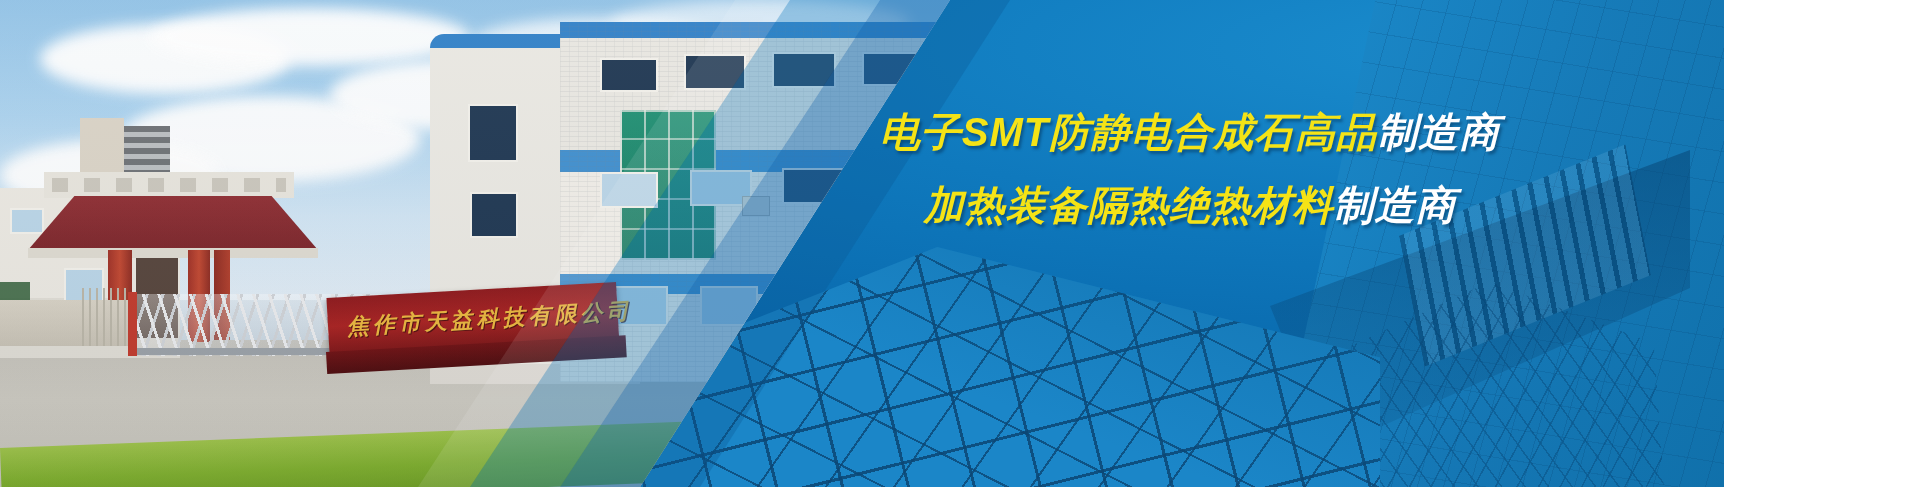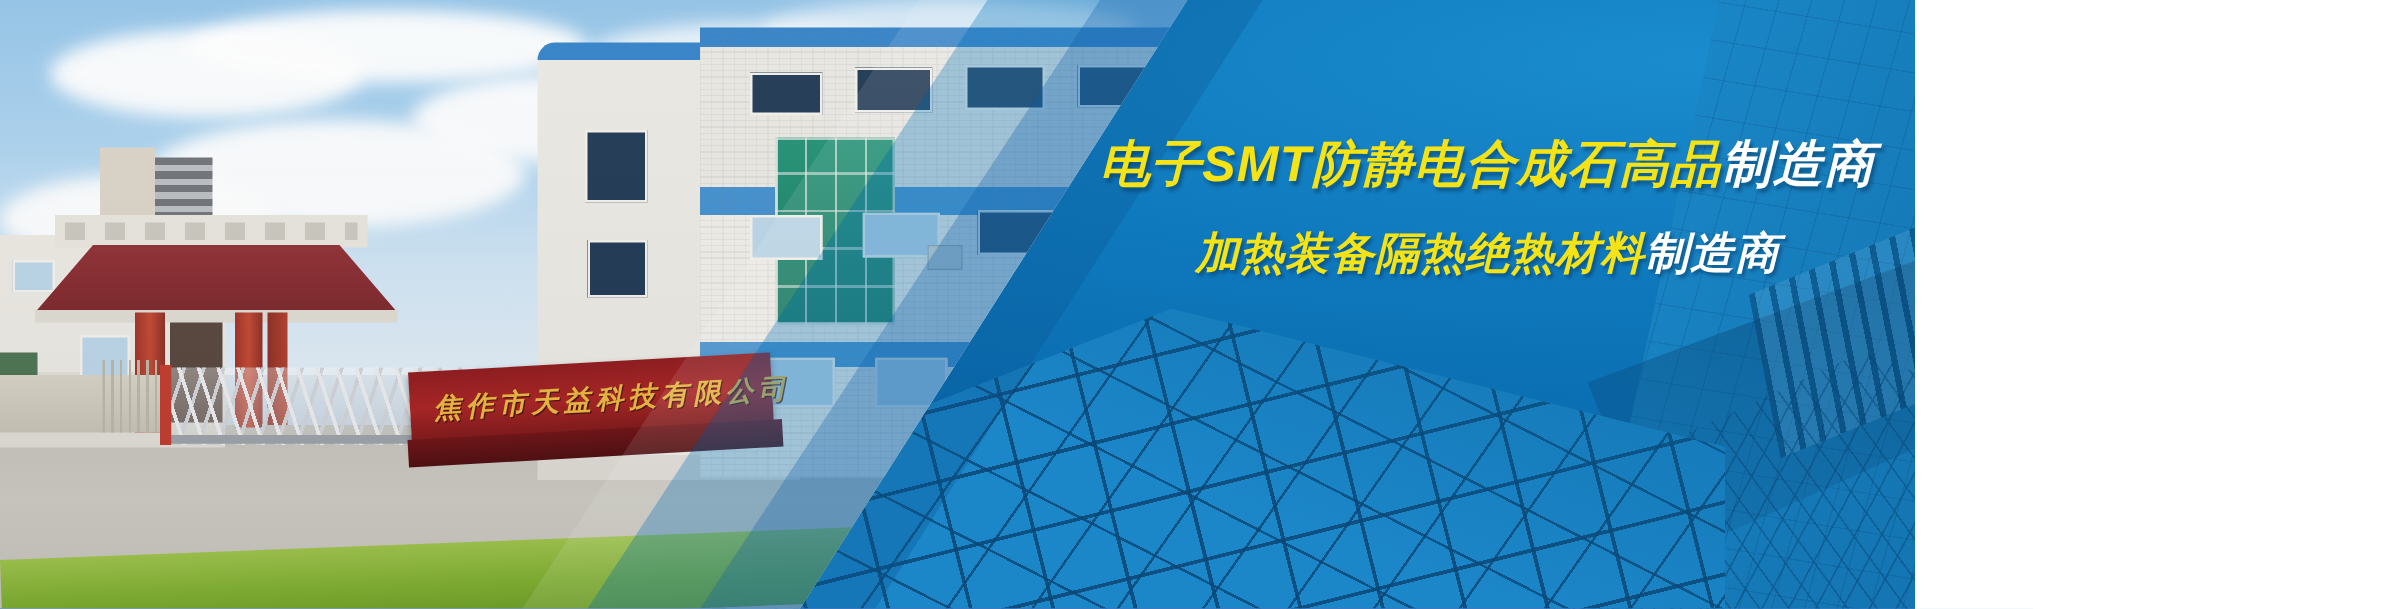--- a/index.html
+++ b/index.html
@@ -1,19 +1,19 @@
 <!DOCTYPE html>
 <html><head>
 <meta charset="utf-8">
 <style>
   html,body{margin:0;padding:0;background:#fff;}
   #banner{
-    position:relative;width:1532px;height:487px;overflow:hidden;
+    position:relative;width:1724px;height:487px;overflow:hidden;
     font-family:"Liberation Sans","DejaVu Sans",sans-serif;
-    background:#8b5cf6;
+    background:#000000;
   }
   .layer{position:absolute;inset:0;}
 
   
   #blue-base{
     background:
       radial-gradient(120% 90% at 88% 10%, #1a8ccd 0%, #0f79bd 38%, #0a6cb0 70%, #0a5fa0 100%),
       linear-gradient(180deg,#1181c4 0%,#0b6db2 100%);
   }
   
@@ -212,21 +212,21 @@
     text-align:center;
   }
   .line{
     white-space:nowrap;font-weight:700;font-style:italic;
     letter-spacing:1px;line-height:1;
     text-shadow:2px 3px 3px rgba(0,40,75,.45);
   }
   .line .y{color:#f5e316;}
   .line .w{color:#ffffff;}
   #line1{font-size:40px;margin-bottom:33px;}
-  #line2{font-size:35px;margin-bottom:33px;}
+  #line2{font-size:40px;margin-bottom:33px;}
   #line3{font-size:41px;}
 </style>
 </head>
 <body>
 
 <div id="banner">
 
   <div class="layer" id="blue-base"></div>
 
   <div class="layer">

